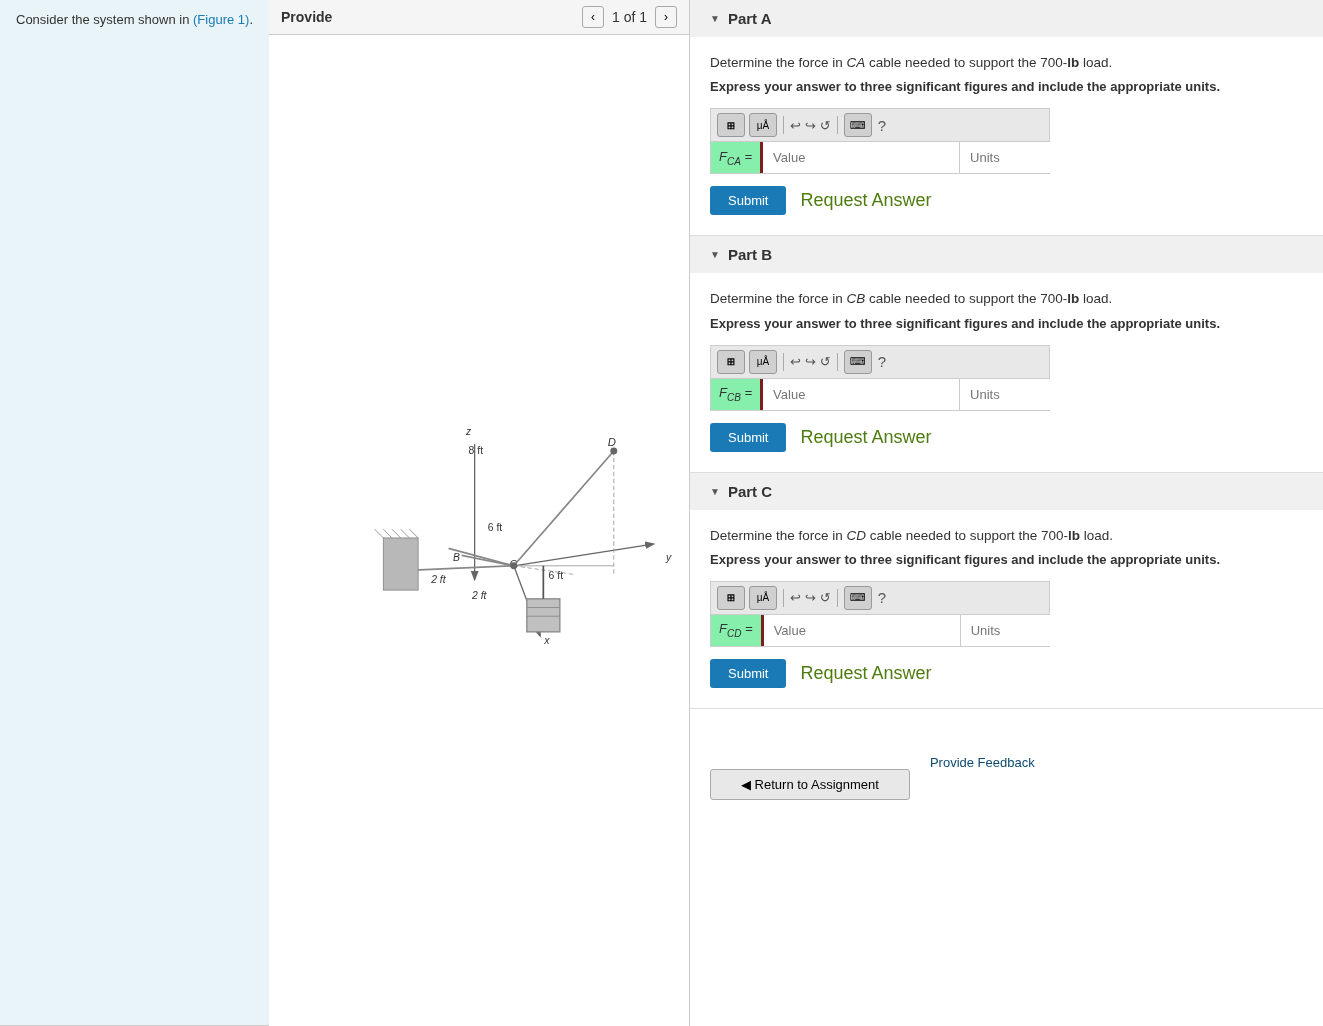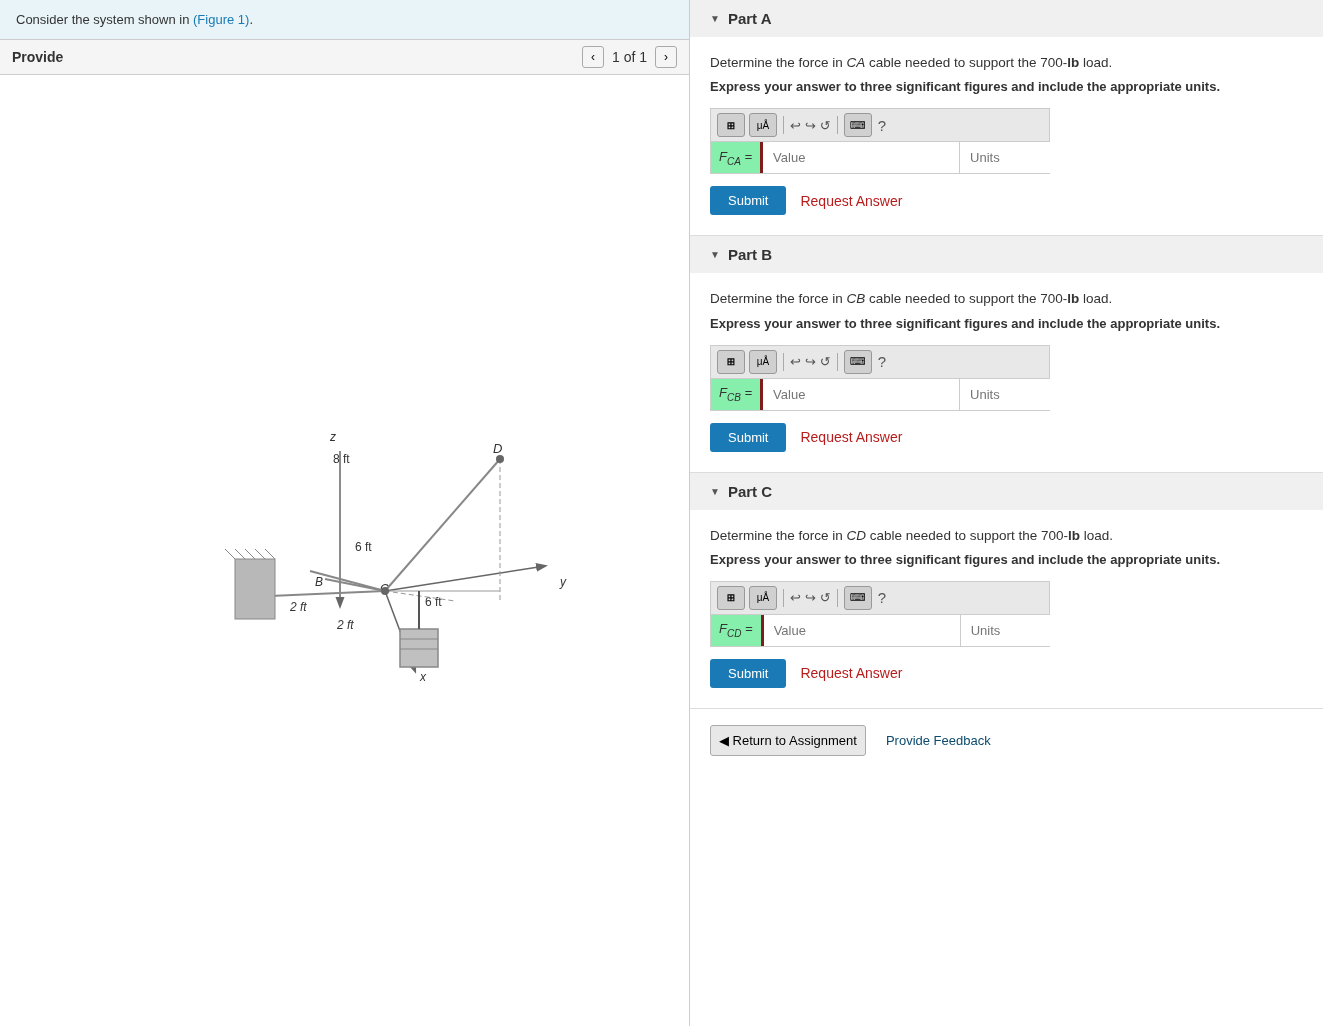--- a/index.html
+++ b/index.html
@@ -4,21 +4,20 @@
   <style>
     * { box-sizing: border-box; margin: 0; padding: 0; }
     body { font-family: Arial, sans-serif; font-size: 14px; color: #333; background: #fff; display: flex; height: 1026px; overflow: hidden; }
 
     
     .left-panel {
       width: 690px;
       min-width: 690px;
       border-right: 1px solid #ccc;
       display: flex;
-      flex-direction: column;
       height: 100%;
     }
     .problem-statement {
       background: #e8f4f8;
       padding: 12px 16px;
       font-size: 13px;
       border-bottom: 1px solid #ccc;
     }
     .problem-statement a { color: #1a7ab5; text-decoration: none; }
     .figure-area {
@@ -176,41 +175,41 @@
     .submit-btn {
       background: #1a7ab5;
       color: #fff;
       border: none;
       padding: 7px 18px;
       border-radius: 3px;
       cursor: pointer;
       font-size: 13px;
     }
     .request-answer-link {
-      color: #b91c1c;
+      color: #4d7c0f;
       text-decoration: none;
-      font-size: 14px;
+      font-size: 18px;
       cursor: pointer;
     }
 
     
     .bottom-bar {
       padding: 16px 20px;
       display: flex;
       align-items: center;
       gap: 20px;
     }
     .return-btn {
       background: #e8e8e8;
       border: 1px solid #aaa;
       border-radius: 3px;
-      padding: 7px 8px;
-      font-size: 13px;
-      cursor: pointer;
-      display: flex; align-items: center; gap: 6px;
+      padding: 7px 30px;
+      font-size: 13px;
+      cursor: pointer;
+      display: flex; align-items: center; gap: 6px; margin-top: 44px;
     }
     .provide-feedback-link {
       color: #0c4a6e;
       text-decoration: none;
       font-size: 13px;
       cursor: pointer;
     }
 
     
     .label-sub { font-size: 10px; vertical-align: sub; }

